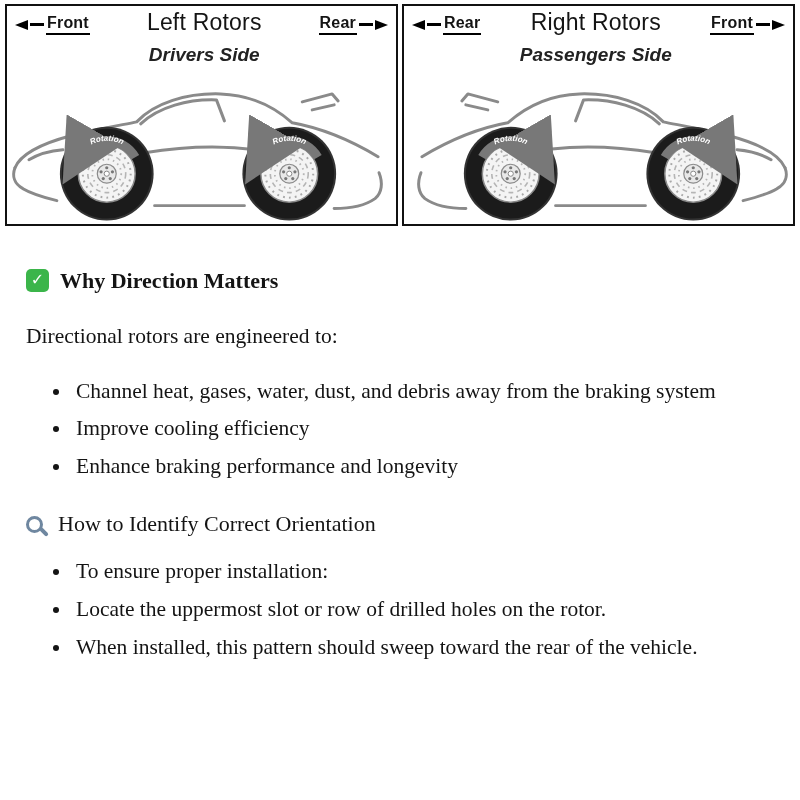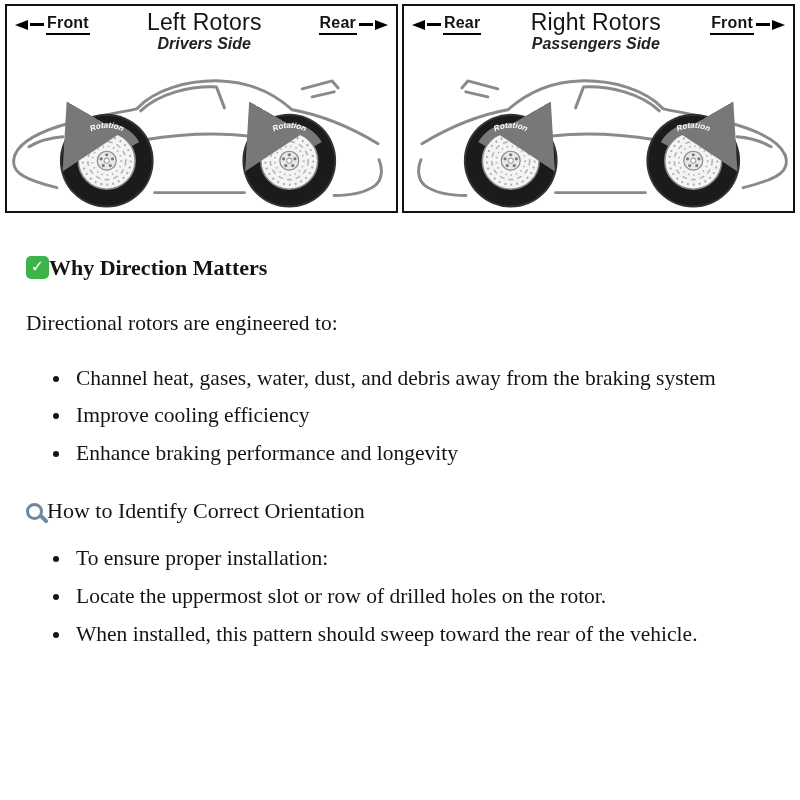--- a/index.html
+++ b/index.html
@@ -22,32 +22,32 @@
   .dir-group { display: flex; align-items: center; gap: 2px; margin-top: 4px; }
   .dir-label {
     font-weight: bold; font-size: 16px; line-height: 1.05;
     border-bottom: 2px solid #000; padding: 0 1px 1px 1px; letter-spacing: .2px;
   }
   .tri-l { width:0; height:0; border-top:5px solid transparent; border-bottom:5px solid transparent; border-right:13px solid #000; }
   .tri-r { width:0; height:0; border-top:5px solid transparent; border-bottom:5px solid transparent; border-left:13px solid #000; }
   .bar { width: 14px; height: 3px; background: #000; }
   .titlebox { text-align: center; margin-top: -1px; }
   .ptitle { font-size: 23px; font-weight: normal; letter-spacing: .2px; line-height: 1.05; }
-  .psub { font-size: 16px; font-style: italic; font-weight: bold; margin-top: 1px; color: #222; }
+  .psub { font-size: 19px; font-style: italic; font-weight: bold; margin-top: 10px; color: #222; }
   .car-svg { display: block; width: 100%; height: auto; margin-top: -2px; }
 
   .sketch { fill: none; stroke: #8a8a8a; stroke-width: 3; stroke-linecap: round; stroke-linejoin: round; }
   .rotarc { fill: none; stroke: #787878; stroke-width: 9; }
   .rottext { font-family: "Liberation Sans", sans-serif; font-size: 8px; font-weight: bold; font-style: italic; fill: #fff; }
 
   
   .content { padding: 14px 26px 28px 26px; font-size: 21.5px; line-height: 1.56; }
   .intro { margin: 8px 0 20px 0; }
   .sec-head {
-    display: flex; align-items: center; 
+    display: flex; align-items: center; gap: 11px;
     margin: 24px 0 14px 0; font-size: 22px;
   }
   .sec-head.bold { font-weight: bold; }
   .check-icon {
     width: 23px; height: 23px; border-radius: 5px; background: #3bb54a;
     color: #fff; display: inline-flex; align-items: center; justify-content: center;
     font-family: "DejaVu Sans", sans-serif; font-size: 16px; font-weight: bold; flex: 0 0 auto;
   }
   .check-icon::before { content: "✓"; }
   .mag-icon { position: relative; width: 17px; height: 17px; flex: 0 0 auto;

